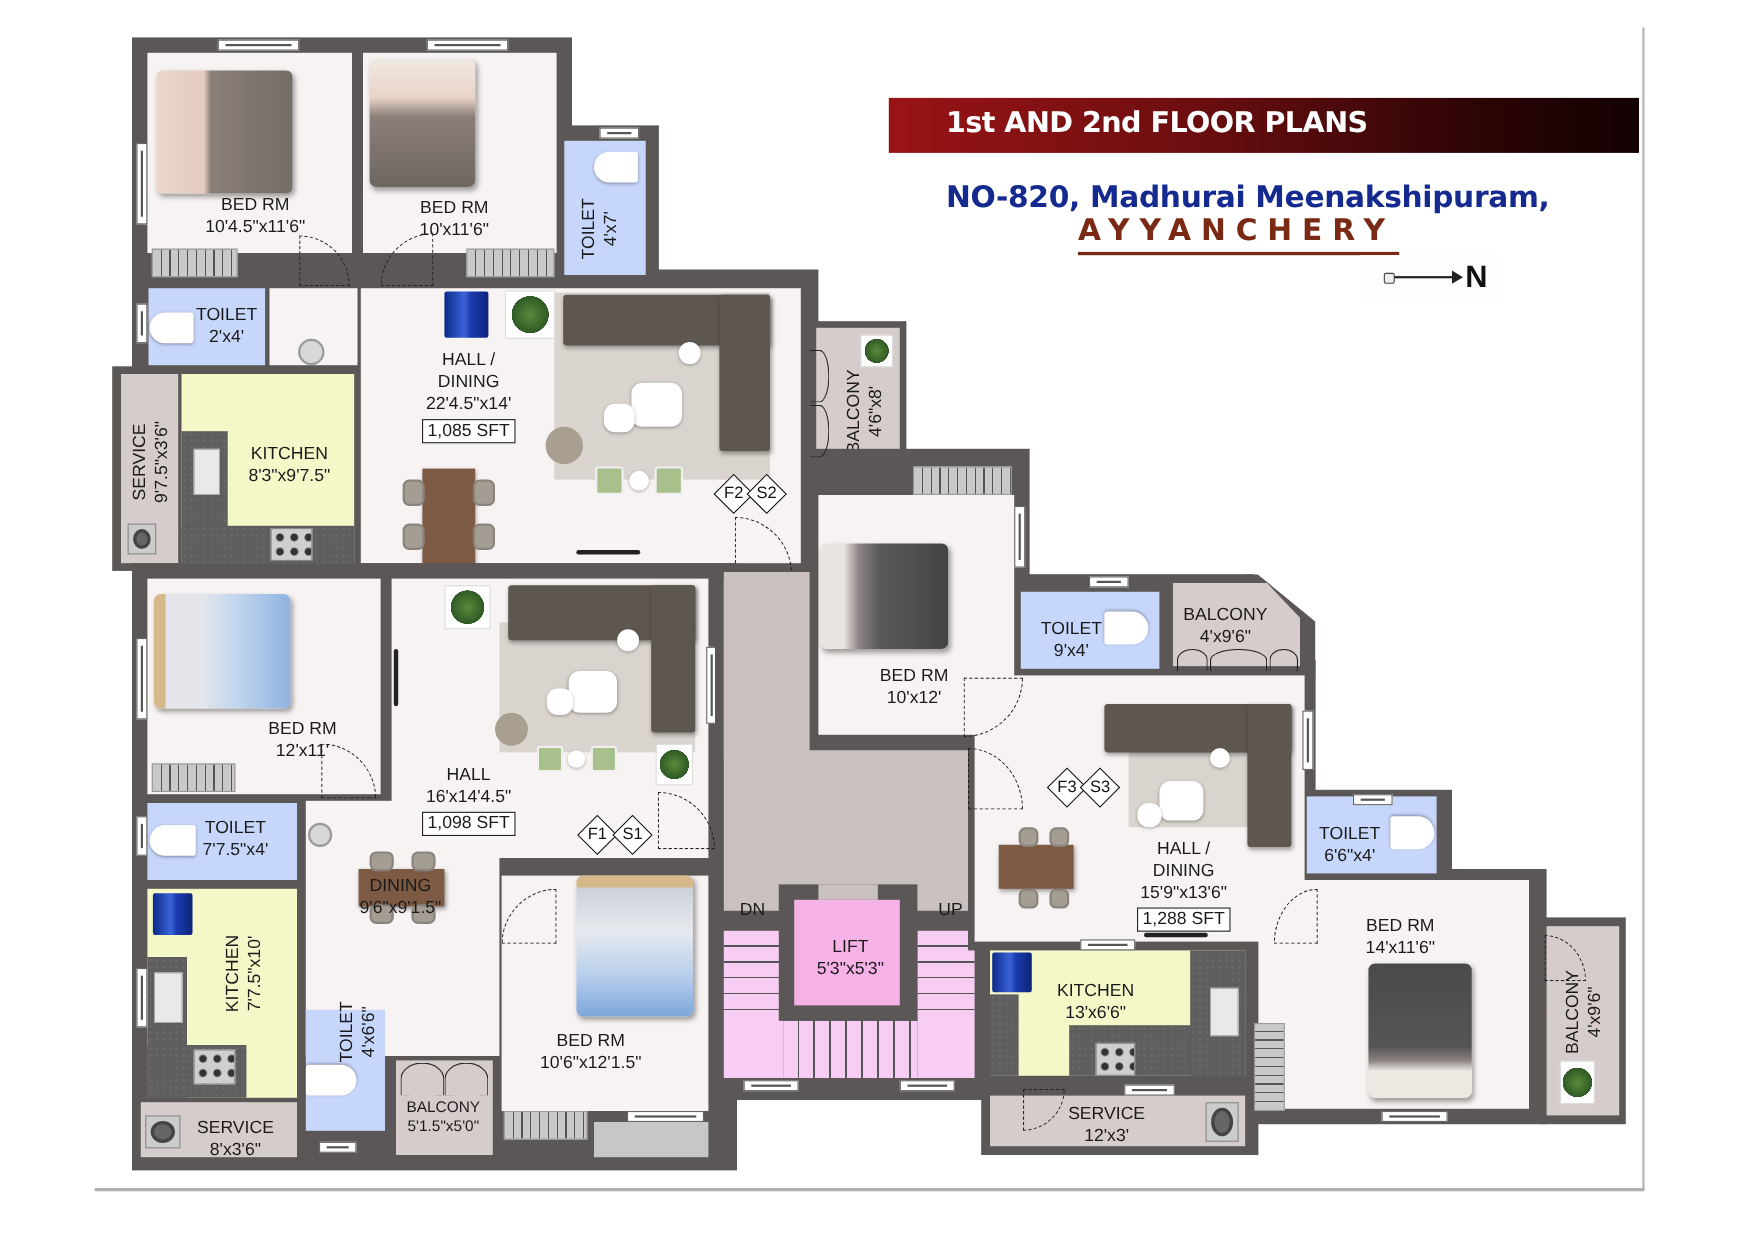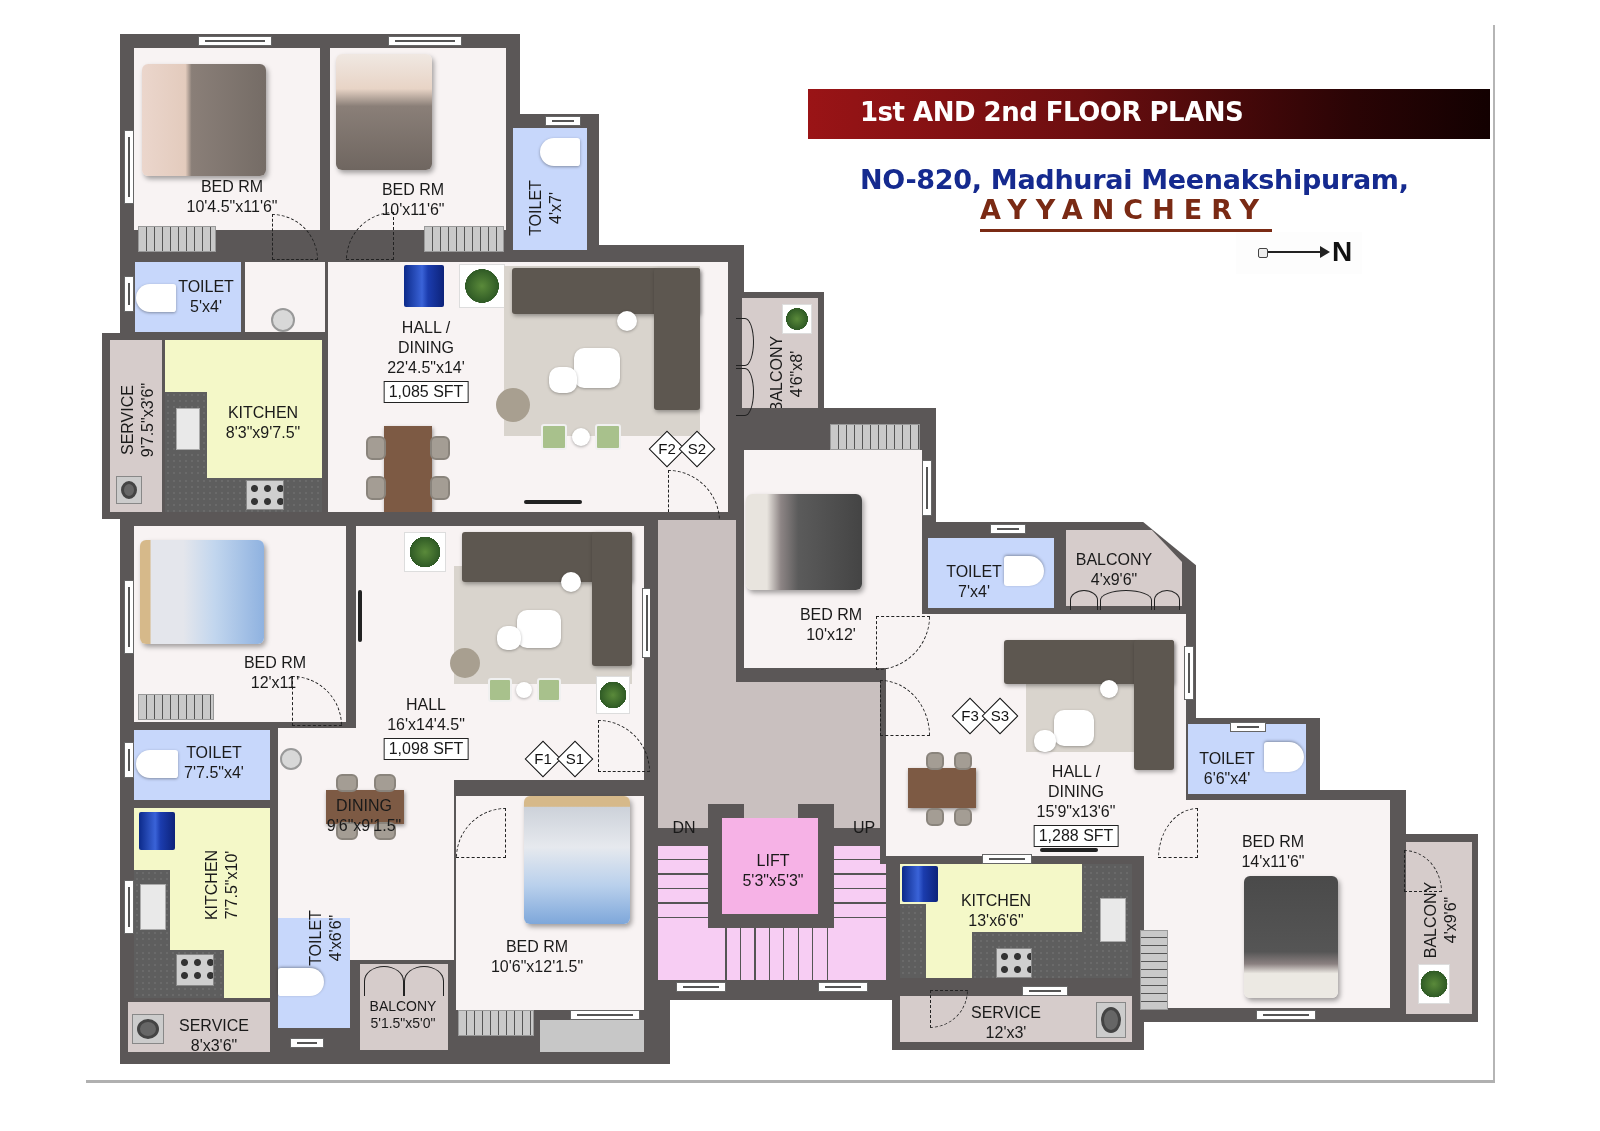--- a/index.html
+++ b/index.html
@@ -169,21 +169,21 @@
   <div class="label" style="left:413px;top:180px;">
     <div>BED RM</div>
     <div>10'x11'6"</div>
   </div>
   <div class="label v" style="left:546px;top:208px;">
     <div>TOILET</div>
     <div>4'x7'</div>
   </div>
   <div class="label" style="left:206px;top:277px;">
     <div>TOILET</div>
-    <div>5'x4'</div>
+    <div>2'x4'</div>
   </div>
   <div class="label" style="left:426px;top:318px;">
     <div>HALL /</div>
     <div>DINING</div>
     <div>22'4.5"x14'</div>
     <div class="sft">1,085 SFT</div>
   </div>
   <div class="label" style="left:263px;top:403px;">
     <div>KITCHEN</div>
     <div>8'3"x9'7.5"</div>
@@ -398,21 +398,21 @@
   <div class="balcony-door" style="left:1154px;top:590px;width:26px;height:20px;"></div>
   <div class="balcony-door" style="left:736px;top:318px;width:18px;height:48px;border-radius:0 50% 50% 0;border-left:none;border-bottom:1.5px solid #222;"></div>
   <div class="balcony-door" style="left:736px;top:368px;width:18px;height:48px;border-radius:0 50% 50% 0;border-left:none;border-bottom:1.5px solid #222;"></div>
 
   <div class="label" style="left:831px;top:605px;">
     <div>BED RM</div>
     <div>10'x12'</div>
   </div>
   <div class="label" style="left:974px;top:562px;">
     <div>TOILET</div>
-    <div>7'x4'</div>
+    <div>9'x4'</div>
   </div>
   <div class="label" style="left:1114px;top:550px;">
     <div>BALCONY</div>
     <div>4'x9'6"</div>
   </div>
   <div class="label" style="left:1076px;top:762px;">
     <div>HALL /</div>
     <div>DINING</div>
     <div>15'9"x13'6"</div>
     <div class="sft">1,288 SFT</div>

